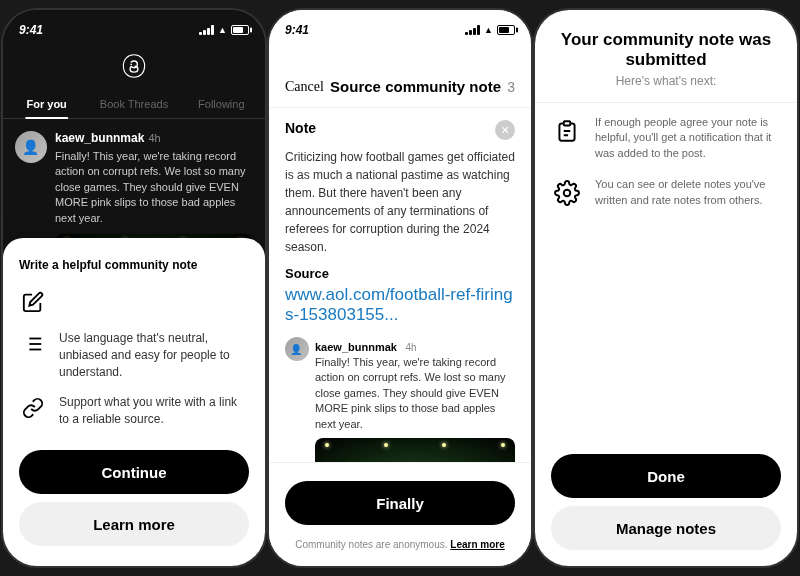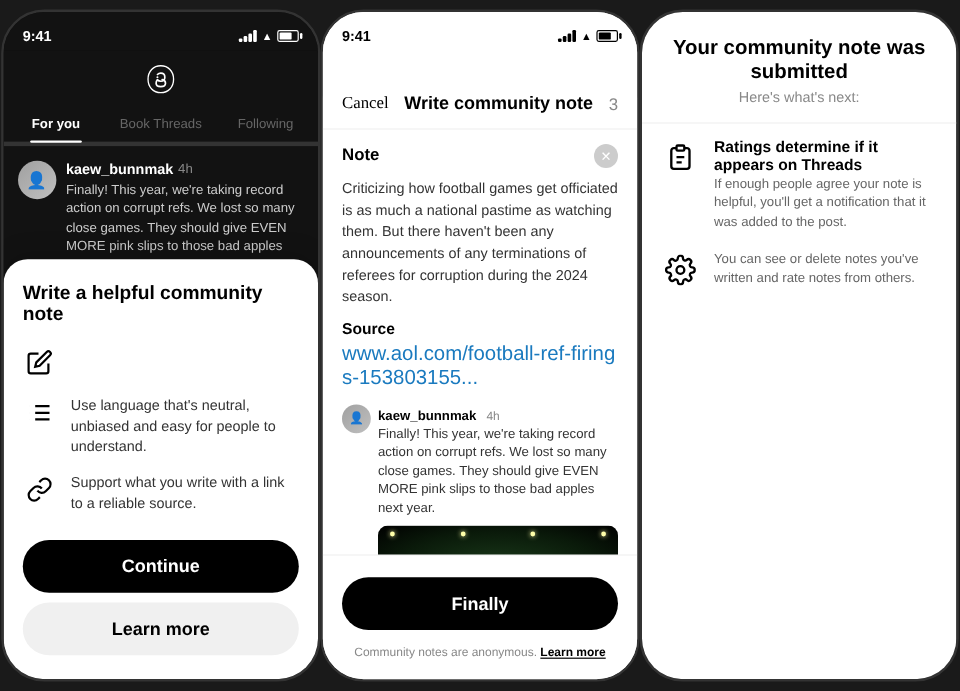--- a/index.html
+++ b/index.html
@@ -32,20 +32,21 @@
     }
 
     
     .status-bar {
       height: 32px;
       display: flex;
       justify-content: space-between;
       align-items: center;
       padding: 8px 16px 0;
       flex-shrink: 0;
+      font-style: italic;
     }
 
     .status-bar.dark { background: #121212; }
     .status-bar.white { background: #fff; }
 
     .status-time {
       font-size: 12px;
       font-weight: 600;
       color: #000;
     }
@@ -120,21 +121,21 @@
     .app-header.dark { background: #121212; }
 
     .threads-logo {
       width: 28px;
       height: 28px;
     }
 
     
     .tabs {
       display: flex;
-      border-bottom: 4px solid #eab308;
+      border-bottom: 1px solid #eab308;
       flex-shrink: 0;
     }
     .tabs.dark {
       border-bottom-color: #333;
       background: #121212;
     }
 
     .tab {
       flex: 1;
       text-align: center;
@@ -290,21 +291,21 @@
       left: 0;
       right: 0;
       background: #fff;
       border-radius: 20px 20px 0 0;
       padding: 20px 16px;
       z-index: 10;
       box-shadow: 0 -4px 20px rgba(0,0,0,0.15);
     }
 
     .sheet-title {
-      font-size: 16px;
+      font-size: 12px;
       font-weight: 700;
       color: #000;
       margin-bottom: 16px;
       text-align: left;
     }
 
     .feature-item {
       display: flex;
       gap: 12px;
       margin-bottom: 14px;
@@ -672,21 +673,21 @@
       <span class="wifi-icon" style="color:#000">▲</span>
       <div class="battery" style="border-color:#000">
           <div class="battery-fill" style="background:#000"></div>
         </div>
     </div>
   </div>
 
   <div class="modal-sheet">
     <div class="modal-header">
       <span class="modal-cancel">Cancel</span>
-      <span class="modal-title">Write community note</span>
+      <span class="modal-title">Source community note</span>
       <span class="modal-counter">3</span>
     </div>
     <div class="modal-body">
       <div style="display:flex; justify-content:space-between; align-items:center; margin-bottom:6px;">
         <div class="note-section-title">Note</div>
         <div class="note-dismiss">✕</div>
       </div>
       <div class="note-text">Criticizing how football games get officiated is as much a national pastime as watching them. But there haven't been any announcements of any terminations of referees for corruption during the 2024 season.</div>
       <div class="source-label">Source</div>
       <div class="source-link">www.aol.com/football-ref-firings-153803155...</div>
@@ -777,30 +778,33 @@
       <div class="conf-item">
         <div class="conf-icon">
           <svg width="26" height="26" viewBox="0 0 24 24" fill="none" stroke="#000" stroke-width="1.8">
             <path d="M9 5H7a2 2 0 0 0-2 2v12a2 2 0 0 0 2 2h10a2 2 0 0 0 2-2V7a2 2 0 0 0-2-2h-2"></path>
             <rect x="9" y="3" width="6" height="4" rx="1"></rect>
             <line x1="9" y1="12" x2="15" y2="12"></line>
             <line x1="9" y1="16" x2="13" y2="16"></line>
           </svg>
         </div>
         <div class="conf-item-content">
-          <div class="conf-item-title">Ratings determine if it appears on Threads</div>
           <div class="conf-item-desc">If enough people agree your note is helpful, you'll get a notification that it was added to the post.</div>
         </div>
       </div>
       <div class="conf-item">
         <div class="conf-icon">
           <svg width="26" height="26" viewBox="0 0 24 24" fill="none" stroke="#000" stroke-width="1.8">
             <circle cx="12" cy="12" r="3"></circle>
             <path d="M19.4 15a1.65 1.65 0 0 0 .33 1.82l.06.06a2 2 0 0 1-2.83 2.83l-.06-.06a1.65 1.65 0 0 0-1.82-.33 1.65 1.65 0 0 0-1 1.51V21a2 2 0 0 1-4 0v-.09A1.65 1.65 0 0 0 9 19.4a1.65 1.65 0 0 0-1.82.33l-.06.06a2 2 0 0 1-2.83-2.83l.06-.06A1.65 1.65 0 0 0 4.68 15a1.65 1.65 0 0 0-1.51-1H3a2 2 0 0 1 0-4h.09A1.65 1.65 0 0 0 4.6 9a1.65 1.65 0 0 0-.33-1.82l-.06-.06a2 2 0 0 1 2.83-2.83l.06.06A1.65 1.65 0 0 0 9 4.68a1.65 1.65 0 0 0 1-1.51V3a2 2 0 0 1 4 0v.09a1.65 1.65 0 0 0 1 1.51 1.65 1.65 0 0 0 1.82-.33l.06-.06a2 2 0 0 1 2.83 2.83l-.06.06A1.65 1.65 0 0 0 19.4 9a1.65 1.65 0 0 0 1.51 1H21a2 2 0 0 1 0 4h-.09a1.65 1.65 0 0 0-1.51 1z"></path>
           </svg>
         </div>
         <div class="conf-item-content">
           <div class="conf-item-desc">You can see or delete notes you've written and rate notes from others.</div>
         </div>
       </div>
     </div>
+    <div class="conf-footer">
+      <button class="btn-primary">Done</button>
+      <button class="btn-secondary">Manage notes</button>
+    </div>
   </div>
 </div>
 
 </body></html>

